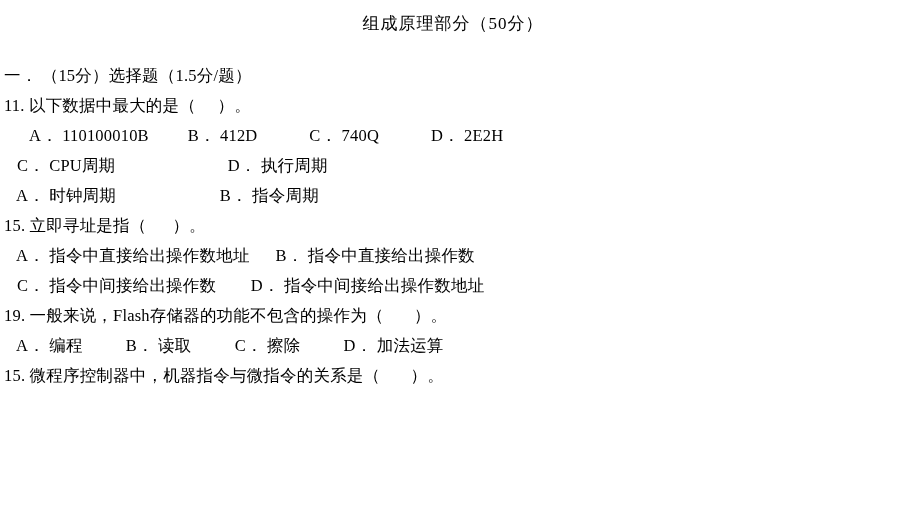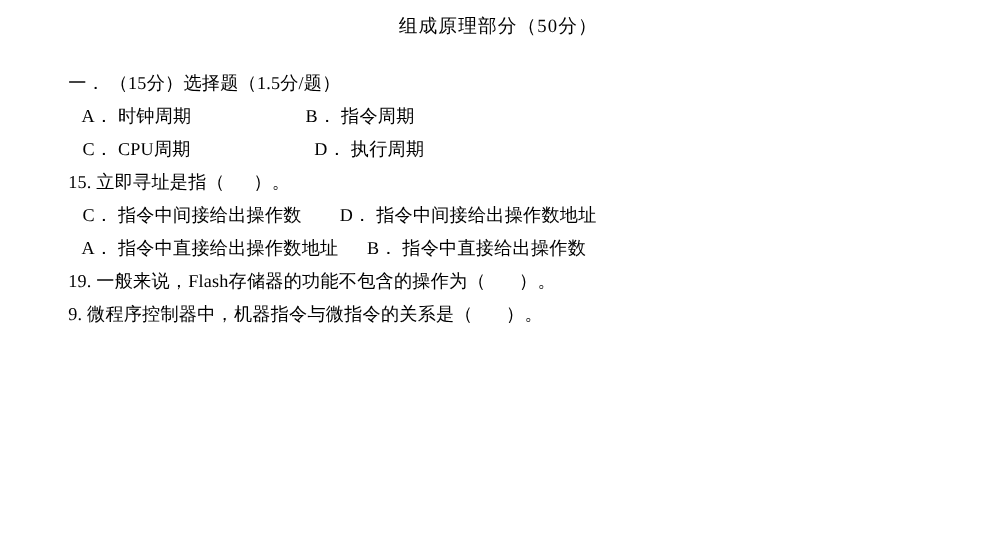--- a/index.html
+++ b/index.html
@@ -23,23 +23,22 @@
   }
   .doc-title {
     text-align: center;
     font-size: 17px;
     letter-spacing: 1px;
     margin-top: 12px;
     margin-bottom: 26px;
     font-family: "Liberation Serif", "DejaVu Serif", serif;
   }
   .body-block {
-    padding-left: 14px;
+    padding-left: 4px;
     padding-right: 14px;
-    margin-left: 48px;
   }
   .line {
     font-size: 16.5px;
     line-height: 30px;
     white-space: pre;
     letter-spacing: 0.2px;
   }
   .line.opts {
     padding-left: 0px;
   }
@@ -48,26 +47,29 @@
 <body>
 
 <div class="page">
 
   <div class="doc-title">组成原理部分（50分）</div>
 
   <div class="body-block">
 
     <div class="line">一． （15分）选择题（1.5分/题）</div>
 
+    <div class="line">11. 以下数据中最大的是（     ）。</div>
+    <div class="line opts">      A． 110100010B         B． 412D            C． 740Q            D． 2E2H</div>
 
+    <div class="line opts">   C． CPU周期                          D． 执行周期</div>
     <div class="line opts">   A． 时钟周期                        B． 指令周期</div>
-    <div class="line opts">   C． CPU周期                          D． 执行周期</div>
 
     <div class="line">15. 立即寻址是指（      ）。</div>
+    <div class="line opts">   A． 指令中直接给出操作数地址      B． 指令中直接给出操作数</div>
     <div class="line opts">   C． 指令中间接给出操作数        D． 指令中间接给出操作数地址</div>
-    <div class="line opts">   A． 指令中直接给出操作数地址      B． 指令中直接给出操作数</div>
 
     <div class="line">19. 一般来说，Flash存储器的功能不包含的操作为（       ）。</div>
+    <div class="line opts">   A． 编程          B． 读取          C． 擦除          D． 加法运算</div>
 
-    <div class="line">9. 微程序控制器中，机器指令与微指令的关系是（       ）。</div>
+    <div class="line">15. 微程序控制器中，机器指令与微指令的关系是（       ）。</div>
 
   </div>
 </div>
 
 </body></html>

